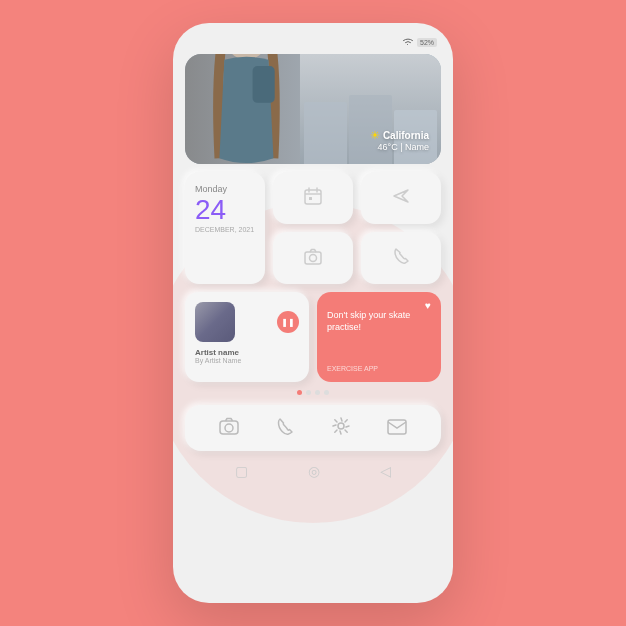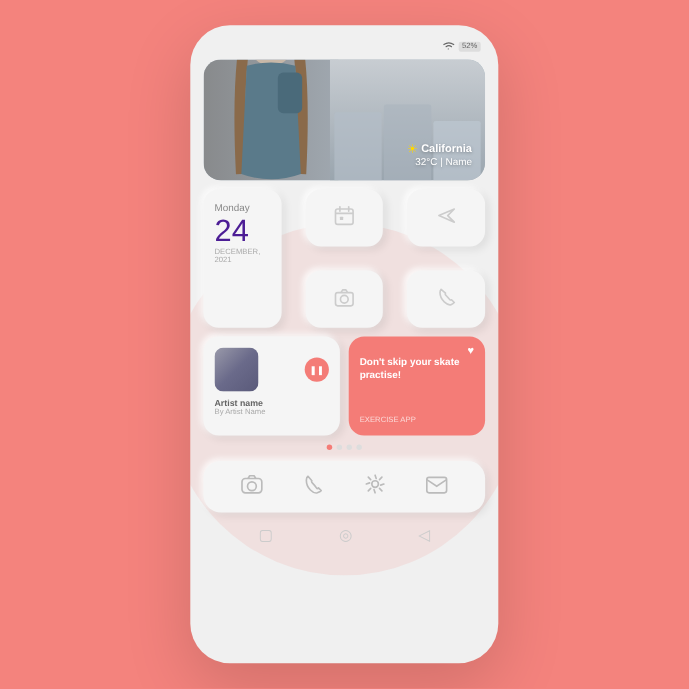--- a/index.html
+++ b/index.html
@@ -106,21 +106,21 @@
       text-shadow: 0 1px 3px rgba(0,0,0,0.3);
     }
     .calendar-day-name {
       font-size: 9px;
       color: #888;
       margin-bottom: 2px;
     }
     .calendar-date {
       font-size: 28px;
       font-weight: 300;
-      color: #4c1d95;
+      color: #8b5cf6;
       line-height: 1;
     }
     .calendar-month {
       font-size: 7px;
       color: #aaa;
       margin-top: 2px;
     }
 
     
     .widget-grid-2 {
@@ -190,21 +190,21 @@
     }
     .heart-icon {
       position: absolute;
       top: 8px;
       right: 10px;
       color: white;
       font-size: 10px;
     }
     .exercise-text {
       font-size: 9px;
-      font-weight: 700;
+      font-weight: 400;
       color: white;
       line-height: 1.3;
       margin-top: 8px;
     }
     .exercise-app {
       font-size: 7px;
       color: rgba(255,255,255,0.7);
       margin-top: auto;
     }
 
@@ -242,21 +242,21 @@
       display: flex;
       justify-content: space-around;
       align-items: center;
       padding: 4px 20px;
     }
 
     .grid-row-1 {
       display: grid;
       grid-template-columns: 1fr 1fr 1fr;
       grid-template-rows: 52px 52px;
-      gap: 22px;
+      gap: 8px;
       margin-bottom: 8px;
     }
     .cal-widget {
       grid-row: 1 / 3;
       background: #f5f5f5;
       border-radius: 14px;
       box-shadow: 3px 3px 8px rgba(0,0,0,0.08), -2px -2px 6px rgba(255,255,255,0.9);
       padding: 12px 10px 8px;
       display: flex;
       flex-direction: column;
@@ -324,21 +324,21 @@
           <div style="flex:1;height:90%;background:rgba(170,180,190,0.6);border-radius:2px 2px 0 0;"></div>
           <div style="flex:1;height:70%;background:rgba(190,200,210,0.7);border-radius:2px 2px 0 0;"></div>
         </div>
       </div>
       <div class="weather-info">
         <div style="display:flex;align-items:center;justify-content:flex-end;gap:3px;">
           <span style="color:#FFD700;font-size:11px;">☀</span>
           <span class="weather-location">California</span>
         </div>
         <div class="weather-temp">
-          <span>32°C</span> | <span>Name</span>
+          <span>46°C</span> | <span>Name</span>
         </div>
       </div>
     </div>
 
     <div class="grid-row-1">
 
       <div class="cal-widget">
         <div class="calendar-day-name">Monday</div>
         <div class="calendar-date">24</div>
         <div class="calendar-month">DECEMBER, 2021</div>

